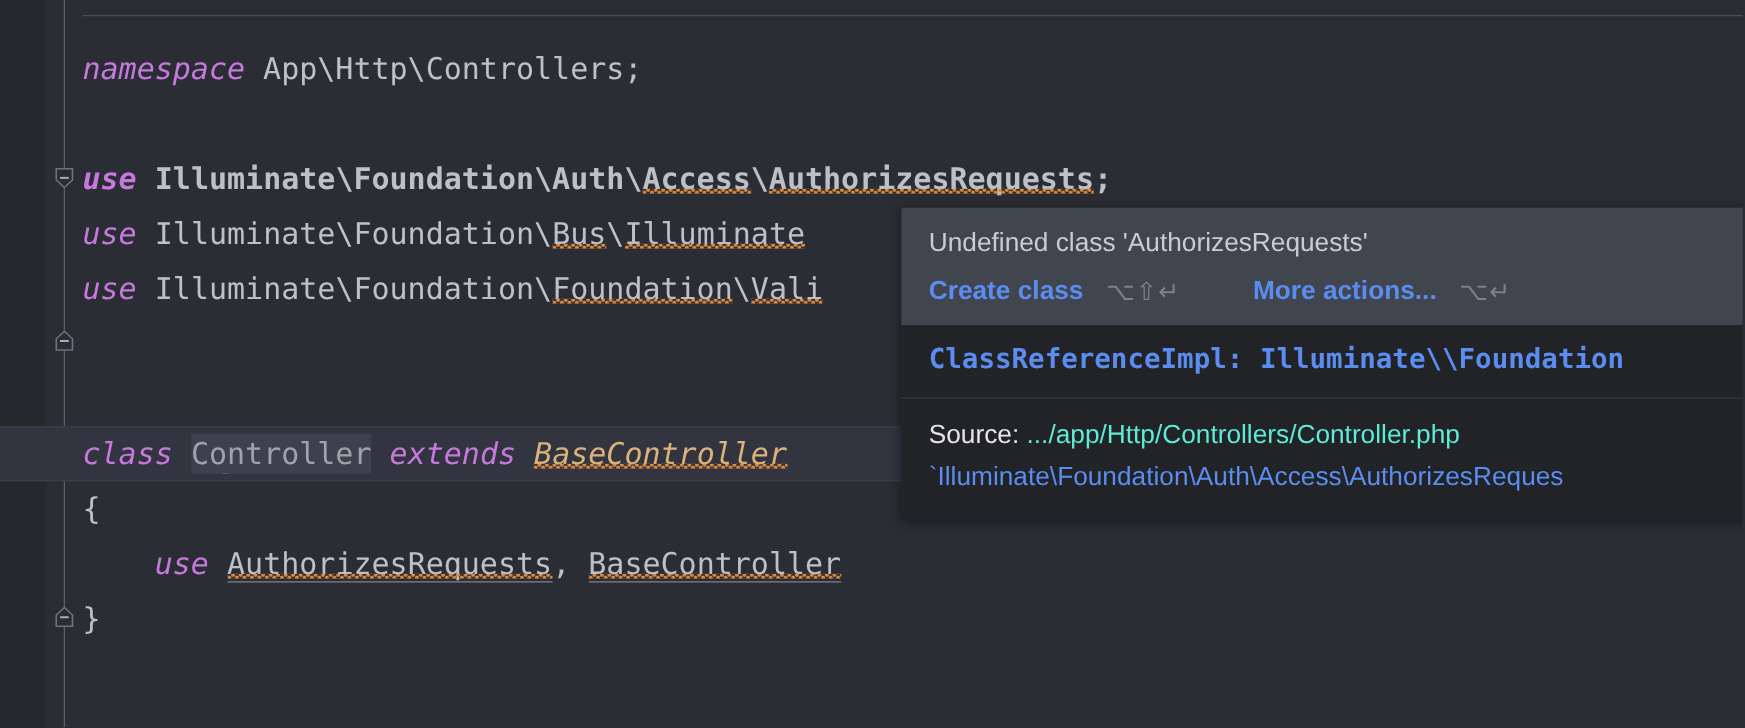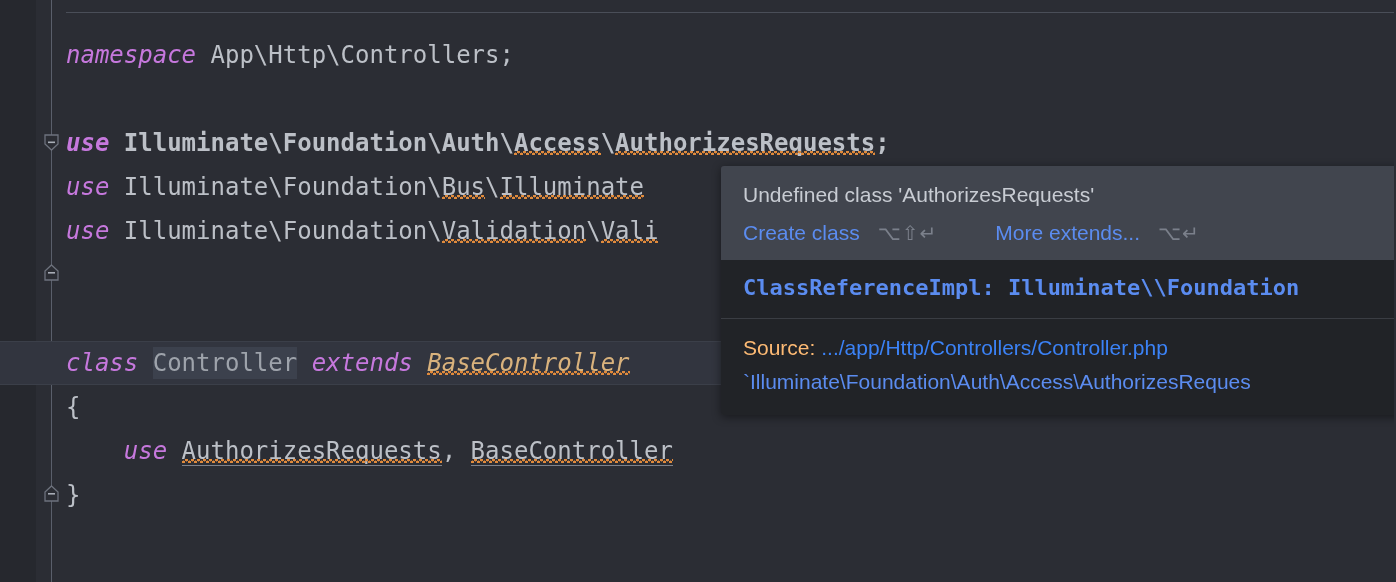--- a/index.html
+++ b/index.html
@@ -142,20 +142,21 @@
     align-items: center;
     margin-top: 6px;
     height: 34px;
   }
   .tt-link {
     color: #5b8cf0;
     font-size: 21px;
     line-height: 30px;
     cursor: pointer;
     white-space: nowrap;
+    font-weight: bold;
   }
   .tt-shortcut {
     color: #7b808b;
     font-size: 20px;
     margin-left: 18px;
     letter-spacing: 1px;
     white-space: nowrap;
   }
   .tt-gap { width: 58px; }
 
@@ -174,22 +175,22 @@
   }
   .tt-body {
     background: #212327;
     padding: 12px 22px 16px 22px;
   }
   .tt-source-row {
     font-size: 21px;
     line-height: 34px;
     white-space: nowrap;
   }
-  .tt-source-label { color: #fdba74; margin-top: 20px; }
-  .tt-source-path  { color: #3b82f6; }
+  .tt-source-label { color: #e5e5e5; margin-top: 20px; }
+  .tt-source-path  { color: #5eead4; }
   .tt-fqn {
     color: #5b8cf0;
     font-size: 21px;
     line-height: 34px;
     white-space: nowrap;
   }
 </style>
 </head>
 <body>
 
@@ -239,21 +240,21 @@
     
     <div class="code-line" style="top:33px;"><span class="kw">namespace</span><span class="id"> App\Http\Controllers;</span></div>
 
     
     <div class="code-line" style="top:121px;font-weight:bold;"><span class="kw">use</span><span class="id"> Illuminate\Foundation\Auth\</span><span class="id sq">Access</span><span class="id">\</span><span class="id sq">AuthorizesRequests</span><span class="id">;</span></div>
 
     
     <div class="code-line" style="top:165px;"><span class="kw">use</span><span class="id"> Illuminate\Foundation\</span><span class="id sq">Bus</span><span class="id">\</span><span class="id sq">Illuminate</span></div>
 
     
-    <div class="code-line" style="top:209px;"><span class="kw">use</span><span class="id"> Illuminate\Foundation\</span><span class="id sq">Validation</span><span class="id">\</span><span class="id sq">Vali</span></div>
+    <div class="code-line" style="top:209px;"><span class="kw">use</span><span class="id"> Illuminate\Foundation\</span><span class="id sq">Foundation</span><span class="id">\</span><span class="id sq">Vali</span></div>
 
     
 
     
     <div class="bulb" style="top:305px; left:16px;">
       <svg width="34" height="34" viewBox="0 0 34 34">
         <g fill="#f2d544">
           <rect x="16" y="2" width="2.2" height="5" rx="1"></rect>
           <rect x="6.3" y="6.3" width="2.2" height="5" rx="1" transform="rotate(-45 7.4 8.8)"></rect>
           <rect x="25.5" y="6.3" width="2.2" height="5" rx="1" transform="rotate(45 26.6 8.8)"></rect>
@@ -281,21 +282,21 @@
   </div>
 
   <div class="tooltip">
 
     <div class="tt-head">
       <div class="tt-title">Undefined class 'AuthorizesRequests'</div>
       <div class="tt-actions">
         <span class="tt-link">Create class</span>
         <span class="tt-shortcut">⌥⇧↵</span>
         <span class="tt-gap"></span>
-        <span class="tt-link">More extends...</span>
+        <span class="tt-link">More actions...</span>
         <span class="tt-shortcut">⌥↵</span>
       </div>
     </div>
 
     <div class="tt-code">
       <div class="tt-code-text">ClassReferenceImpl: Illuminate\\Foundation</div>
     </div>
 
     <div class="tt-body">
       <div class="tt-source-row"><span class="tt-source-label">Source: </span><span class="tt-source-path">.../app/Http/Controllers/Controller.php</span></div>

